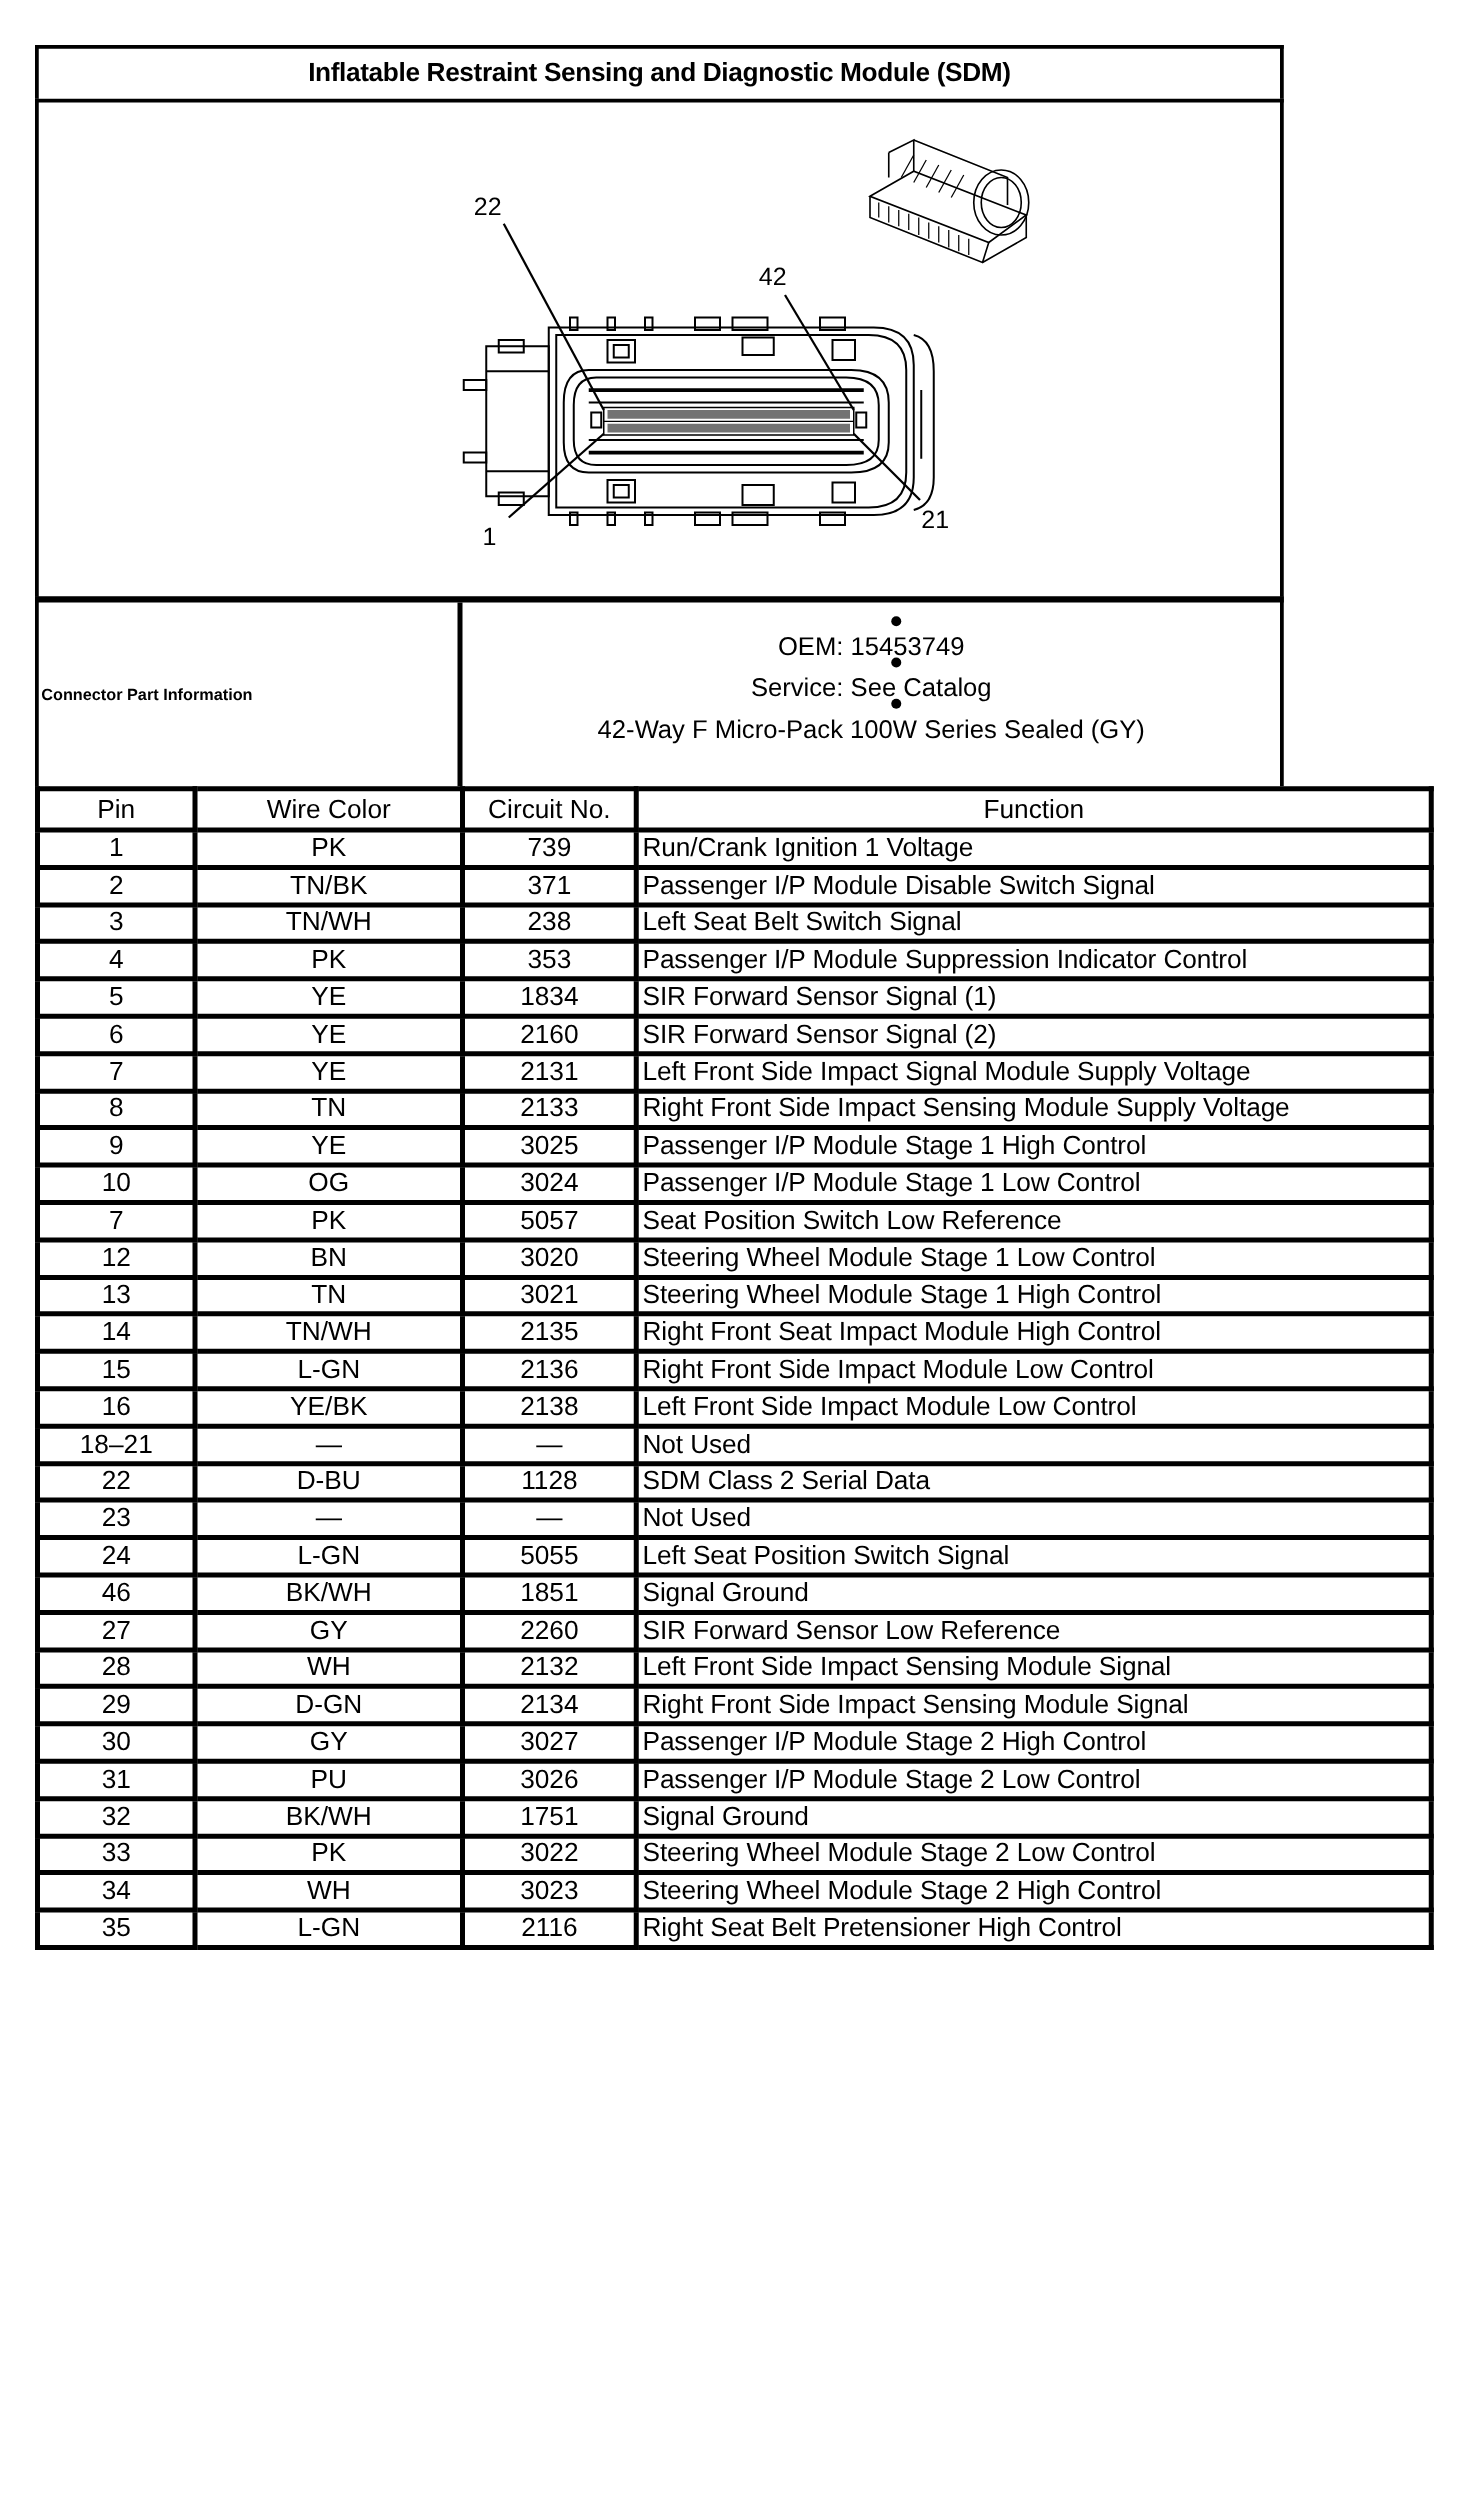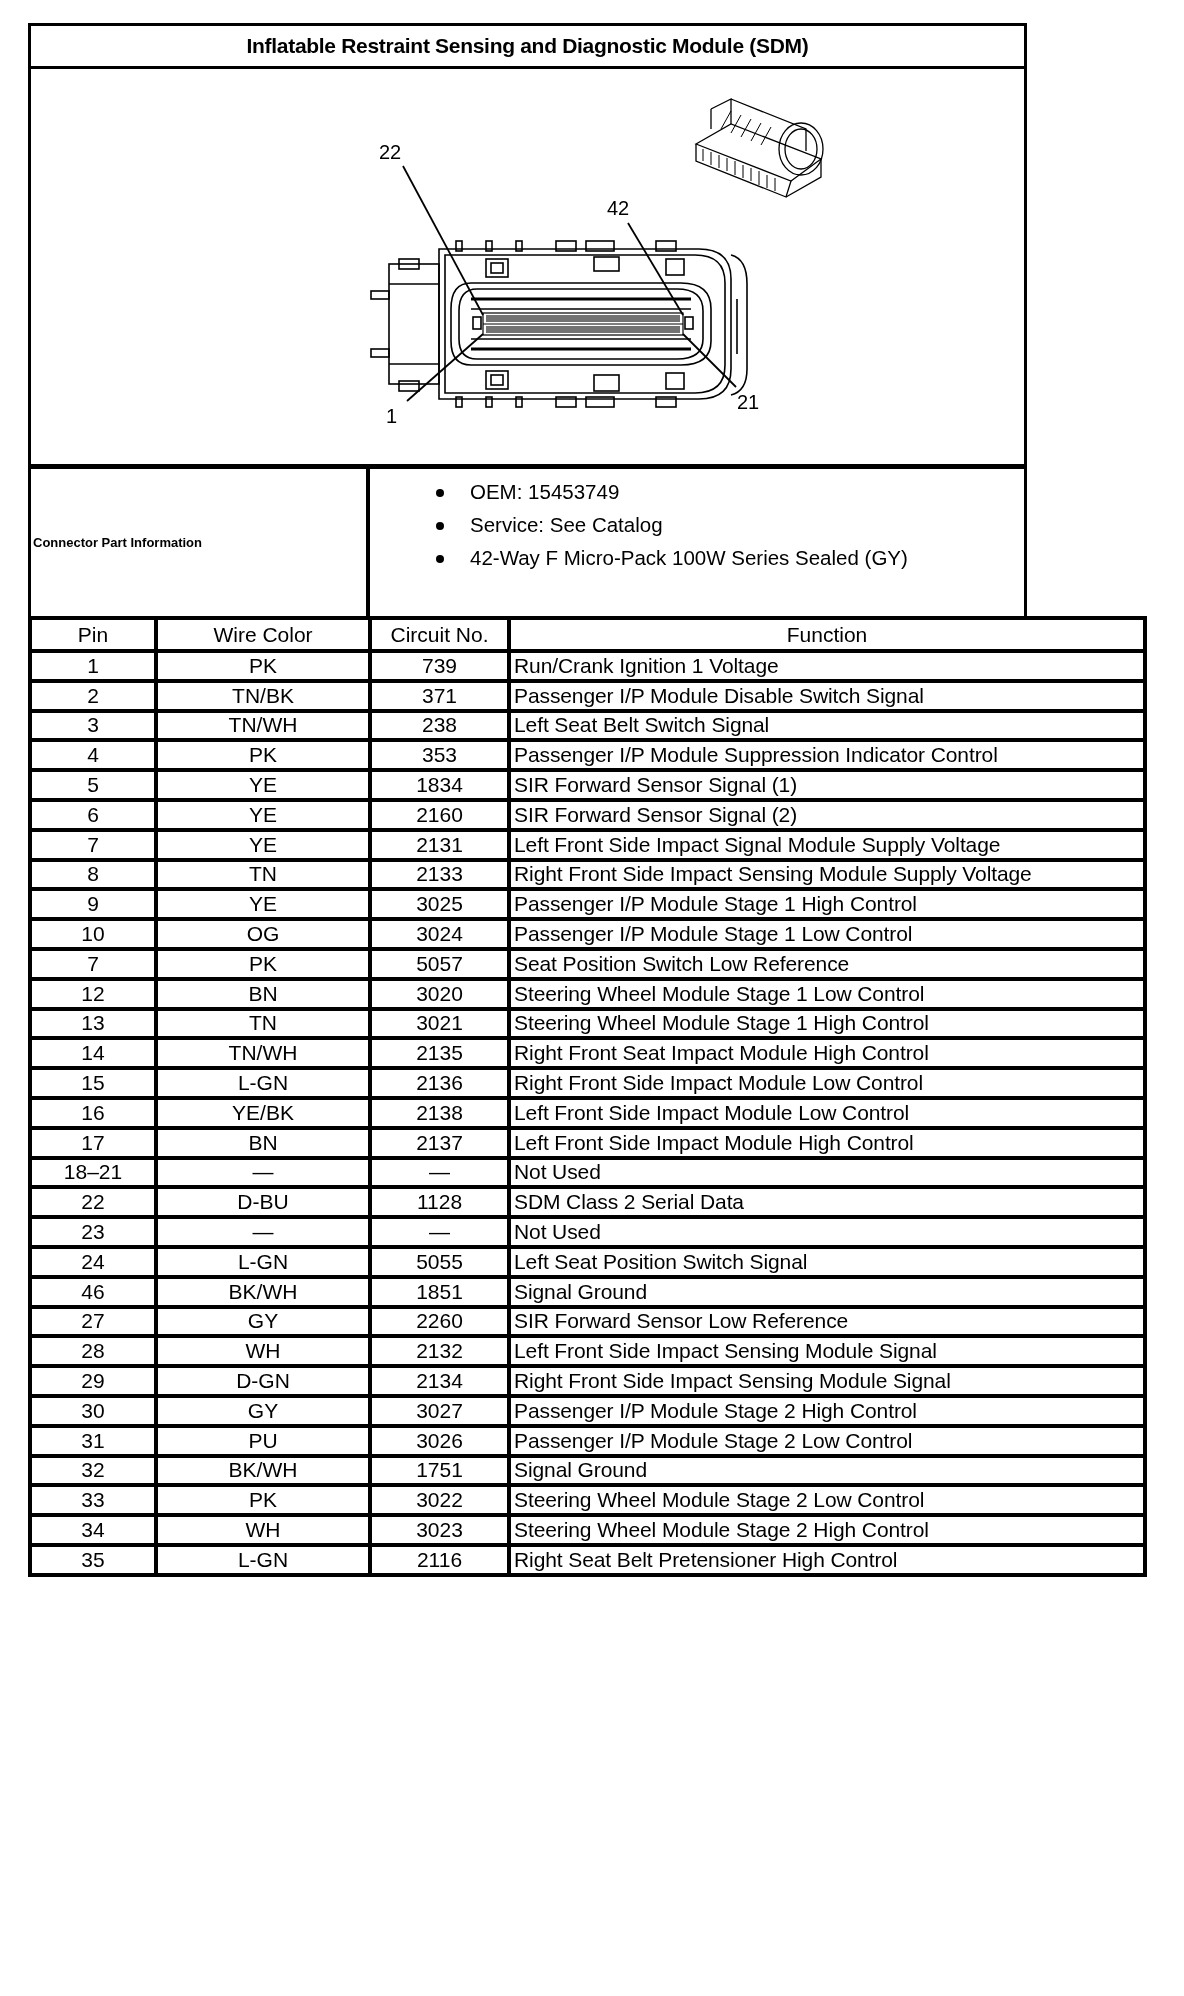--- a/index.html
+++ b/index.html
@@ -1,28 +1,28 @@
 <!DOCTYPE html>
 <html><head>
 <meta charset="utf-8">
 <style>
   html, body { margin:0; padding:0; background:#ffffff; }
   body { width:1184px; height:1996px; position:relative; overflow:hidden;
          font-family:"Liberation Sans", "DejaVu Sans", sans-serif; color:#000; }
-  .sheet { position:absolute; left:28px; top:23px; width:999px; }
+  .sheet { position:absolute; left:28px; top:36px; width:999px; }
   .box { border:3px solid #000; box-sizing:border-box; }
   .title-row { height:43px; border-bottom:0; display:flex; align-items:center; justify-content:center;
                font-weight:bold; font-size:21px; letter-spacing:-0.3px; }
   .diagram-row { height:398px; border-top:3px solid #000; border-bottom:0; position:relative; }
   .diagram-row svg { position:absolute; left:0; top:0; }
   .info-row { height:152px; border-top:5px solid #000; border-bottom:0; display:flex; }
   .info-label { width:339px; border-right:4px solid #000; display:flex; align-items:center;
                 font-weight:bold; font-size:13px; padding-left:2px; box-sizing:border-box; }
   .info-list { flex:1; padding-top:6px; }
-  .info-item { display:flex; height:33px; align-items:center; font-size:20.5px; }
+  .info-item { display:flex; height:33px; align-items:center; font-size:20.5px;flex-direction:column; }
   .info-bullet { width:100px; text-align:right; padding-right:0; box-sizing:border-box; font-size:16px; }
   .info-bullet span { display:inline-block; width:8px; height:8px; border-radius:50%; background:#000; margin-right:26px; margin-left:48px;}
   .info-text { padding-left:0; }
   table.pins { border-collapse:collapse; width:1115px; table-layout:fixed; }
   table.pins td, table.pins th { border:4px solid #000; height:29.8px; padding:0; font-size:21px;
                                  box-sizing:border-box; white-space:nowrap; overflow:hidden; }
   table.pins th { font-weight:normal; text-align:center; height:33px; }
   table.pins td.c { text-align:center; }
   table.pins td.f { padding-left:3px; letter-spacing:-0.1px; }
   col.pin { width:126px; } col.wire { width:214px; } col.circ { width:139px; } col.func { width:636px; }
@@ -264,26 +264,20 @@
           <td class="c">2136</td>
           <td class="f">Right Front Side Impact Module Low Control</td>
         </tr>
         <tr>
           <td class="c">16</td>
           <td class="c">YE/BK</td>
           <td class="c">2138</td>
           <td class="f">Left Front Side Impact Module Low Control</td>
         </tr>
         <tr>
-          <td class="c">17</td>
-          <td class="c">BN</td>
-          <td class="c">2137</td>
-          <td class="f">Left Front Side Impact Module High Control</td>
-        </tr>
-        <tr>
           <td class="c">18–21</td>
           <td class="c">—</td>
           <td class="c">—</td>
           <td class="f">Not Used</td>
         </tr>
         <tr>
           <td class="c">22</td>
           <td class="c">D-BU</td>
           <td class="c">1128</td>
           <td class="f">SDM Class 2 Serial Data</td>

